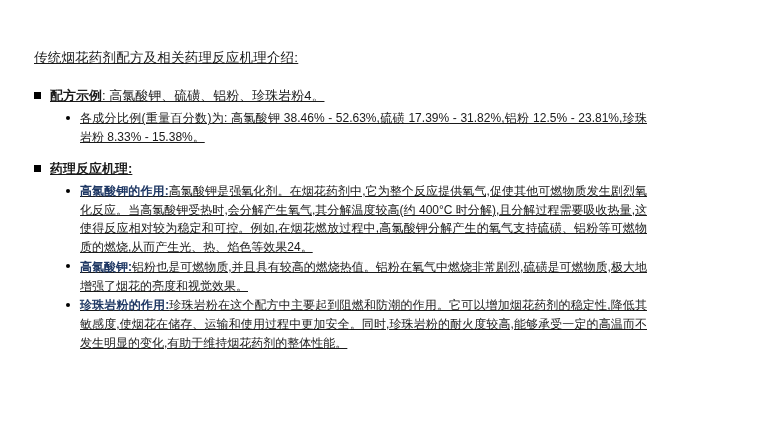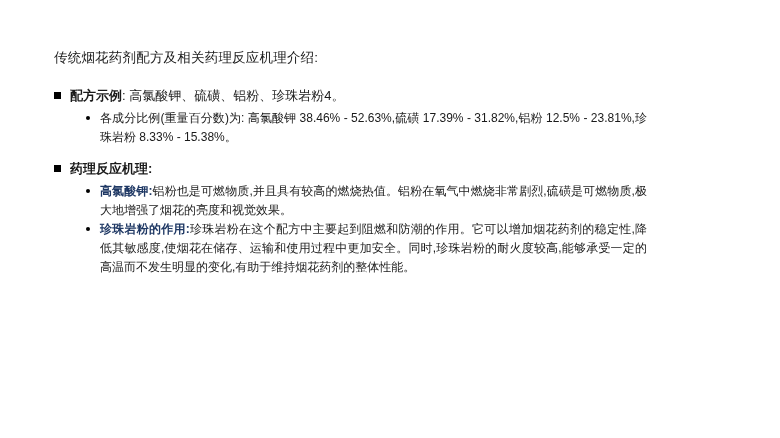--- a/index.html
+++ b/index.html
@@ -11,21 +11,22 @@
     height: 438px;
     background: #ffffff;
     font-family: "Liberation Sans", sans-serif;
     color: #1a1a1a;
     overflow: hidden;
   }
   .page {
     box-sizing: border-box;
     width: 691px;
     height: 438px;
-    padding: 48px 44px 10px 52px;
+    padding: 48px 44px 10px 32px;
+    text-decoration: underline;
   }
   .doc-title {
     font-size: 13.5px;
     line-height: 1.5;
     color: #1a1a1a;
     margin: 0 0 18px 2px;
     letter-spacing: 0.2px;
   }
   .section {
     margin-bottom: 12px;
@@ -120,20 +121,24 @@
   </div>
 
   <div class="section">
     <div class="l1">
       <span class="l1-marker"><span class="sq"></span></span>
       <span class="l1-text"><span class="bold">药理反应机理</span><span class="bold">:</span></span>
     </div>
     <div class="l2-wrap">
       <div class="l2">
         <span class="l2-marker"><span class="dot"></span></span>
+        <span class="l2-text"><span class="lead">高氯酸钾的作用:</span><span class="body">高氯酸钾是强氧化剂。在烟花药剂中,它为整个反应提供氧气,促使其他可燃物质发生剧烈氧化反应。当高氯酸钾受热时,会分解产生氧气,其分解温度较高(约 400°C 时分解),且分解过程需要吸收热量,这使得反应相对较为稳定和可控。例如,在烟花燃放过程中,高氯酸钾分解产生的氧气支持硫磺、铝粉等可燃物质的燃烧,从而产生光、热、焰色等效果24。</span></span>
+      </div>
+      <div class="l2">
+        <span class="l2-marker"><span class="dot"></span></span>
         <span class="l2-text"><span class="lead">高氯酸钾:</span><span class="body">铝粉也是可燃物质,并且具有较高的燃烧热值。铝粉在氧气中燃烧非常剧烈,硫磺是可燃物质,极大地增强了烟花的亮度和视觉效果。</span></span>
       </div>
       <div class="l2">
         <span class="l2-marker"><span class="dot"></span></span>
         <span class="l2-text"><span class="lead">珍珠岩粉的作用:</span><span class="body">珍珠岩粉在这个配方中主要起到阻燃和防潮的作用。它可以增加烟花药剂的稳定性,降低其敏感度,使烟花在储存、运输和使用过程中更加安全。同时,珍珠岩粉的耐火度较高,能够承受一定的高温而不发生明显的变化,有助于维持烟花药剂的整体性能。</span></span>
       </div>
     </div>
   </div>
 
 </div>

